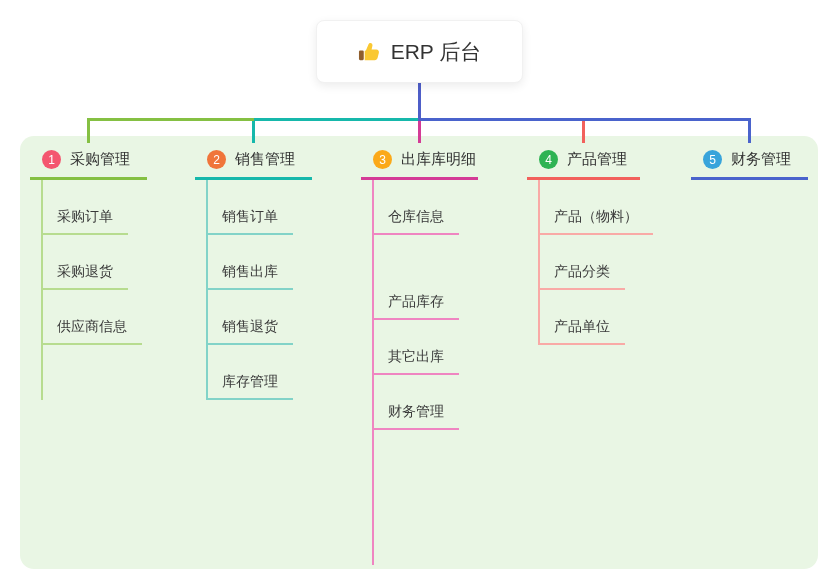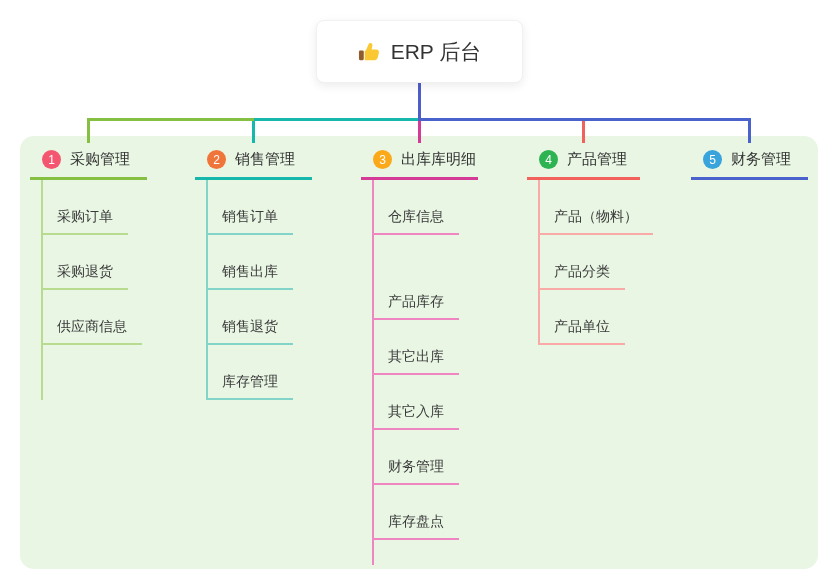--- a/index.html
+++ b/index.html
@@ -120,27 +120,21 @@
         <div class="child" style="border-bottom-color: rgb(239, 133, 193);">
           <span class="child-label">仓库信息</span>
         </div>
         <div class="child" style="border-bottom-color: rgb(239, 133, 193); margin-top: 30px;">
           <span class="child-label">产品库存</span>
         </div>
         <div class="child" style="border-bottom-color: rgb(239, 133, 193);">
           <span class="child-label">其它出库</span>
         </div>
         <div class="child" style="border-bottom-color: rgb(239, 133, 193);">
-          <span class="child-label">其它入库</span>
-        </div>
-        <div class="child" style="border-bottom-color: rgb(239, 133, 193);">
           <span class="child-label">财务管理</span>
-        </div>
-        <div class="child" style="border-bottom-color: rgb(239, 133, 193);">
-          <span class="child-label">库存盘点</span>
         </div>
       </div>
     </div>
     <div class="branch" style="left: 527px; width: 113px;">
       <div class="branch-header" style="border-bottom-color: rgb(242, 97, 92);">
         <span class="badge" style="background: rgb(46, 179, 83);">4</span>
         <span class="branch-title">产品管理</span>
       </div>
       <div class="children">
         <div class="child-vline" style="background: rgb(249, 170, 166); height: 165px;"></div>

